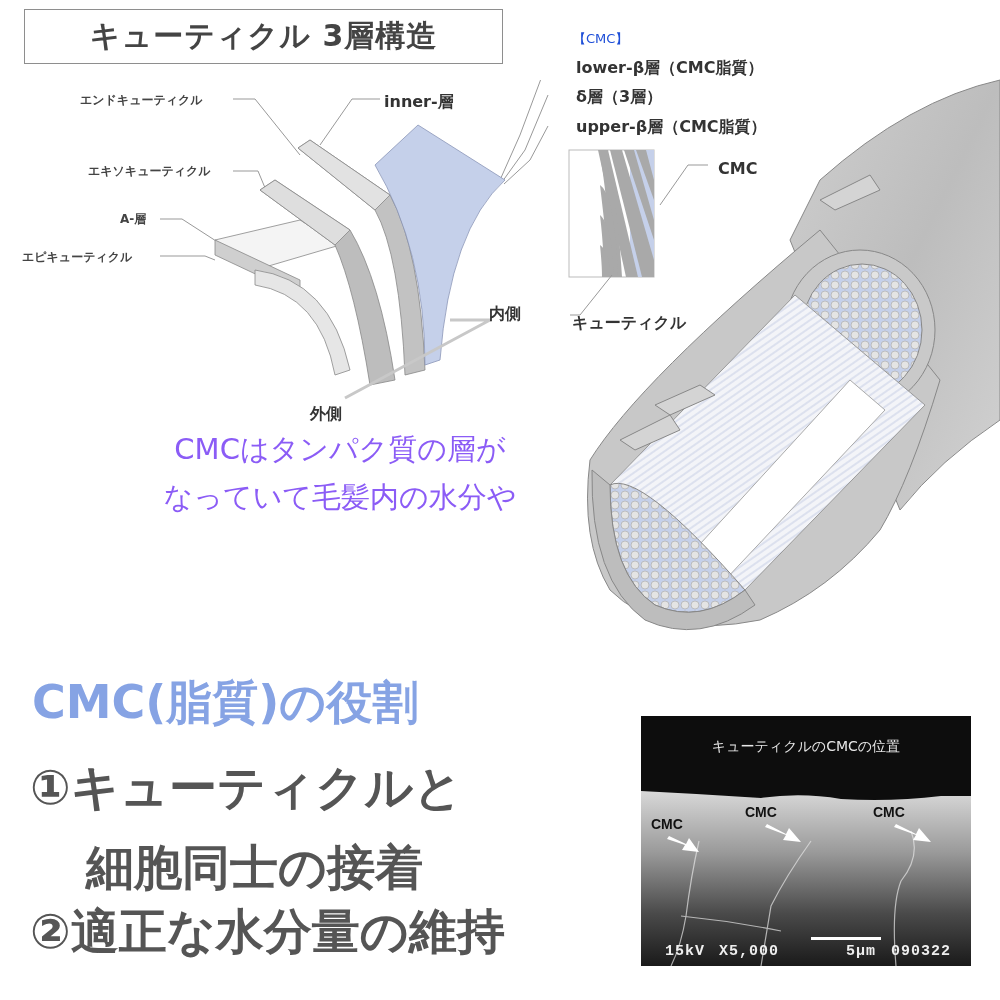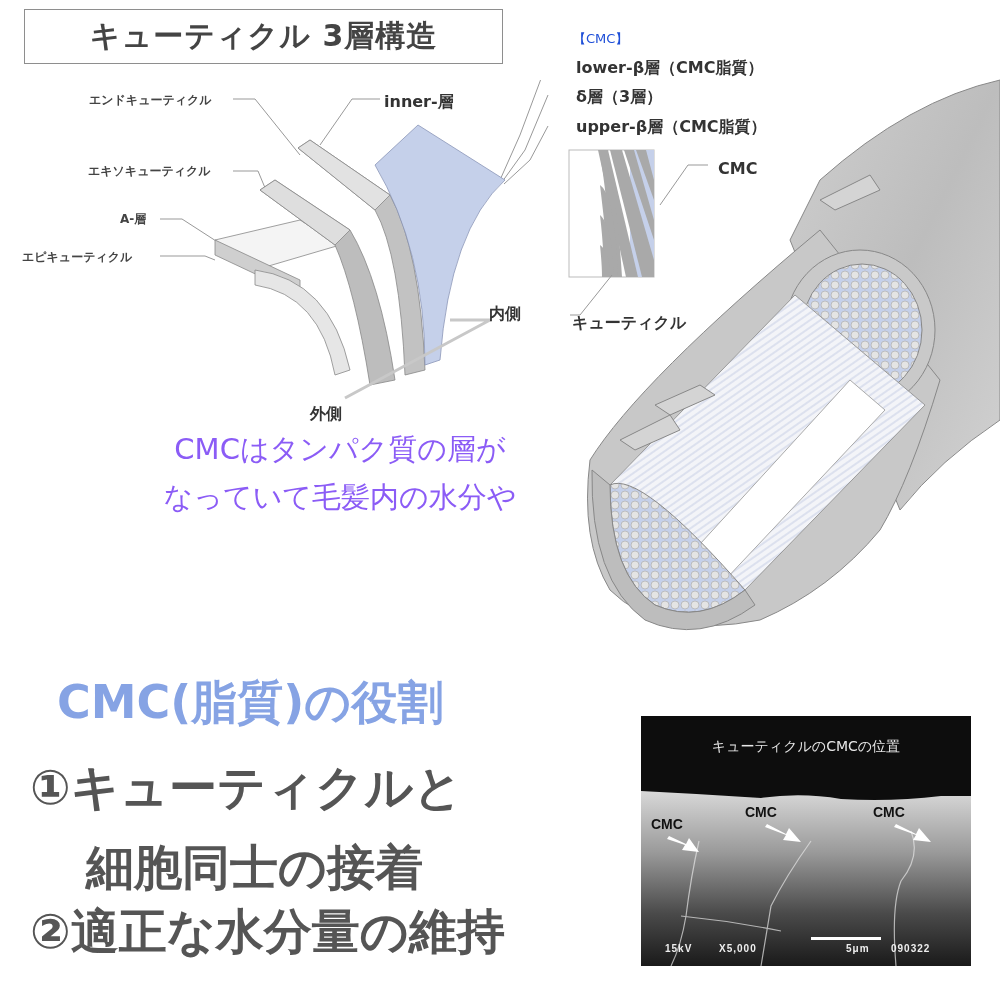--- a/index.html
+++ b/index.html
@@ -3,26 +3,26 @@
 <meta charset="utf-8">
 <style>
   html,body{margin:0;padding:0;background:#fff;}
   body{width:1000px;height:1000px;position:relative;overflow:hidden;font-family:"DejaVu Sans","Liberation Sans",sans-serif;color:#555;}
   .abs{position:absolute;}
   .title-box{left:24px;top:9px;width:479px;height:55px;border:1.5px solid #8e8e8e;box-sizing:border-box;display:flex;align-items:center;justify-content:center;font-size:30px;font-weight:bold;color:#444;letter-spacing:1px;}
   .lbl{font-size:16px;color:#333;white-space:nowrap;font-weight:bold;}
   .lbl-bold{font-size:12px;font-weight:bold;color:#444;white-space:nowrap;}
   .cmc-head{font-size:13px;color:#1d4ed8;}
   .desc{left:100px;top:425px;width:480px;text-align:center;font-size:29px;line-height:48px;color:#8b5cf6;}
-  .role-title{left:32px;top:672px;font-size:46px;font-weight:bold;color:#86a3e4;white-space:nowrap;margin-left:25px;}
+  .role-title{left:32px;top:672px;font-size:46px;font-weight:bold;color:#86a3e4;white-space:nowrap;}
   .role-line{font-size:48px;font-weight:bold;color:#555;white-space:nowrap;}
   .sem{left:641px;top:716px;width:330px;height:250px;background:#0d0d0d;overflow:hidden;}
   .sem-caption{left:0;top:22px;width:100%;text-align:center;color:#e8e8e8;font-size:14px;}
   .sem-cmc{color:#111;font-weight:bold;font-size:14px;font-family:"Liberation Sans",sans-serif;}
-  .sem-info{font-family:Liberation Sans, sans-serif;color:#eee;font-size:10px;font-weight:bold;letter-spacing:1px;}
+  .sem-info{font-family:Liberation Mono, monospace;color:#eee;font-size:15px;font-weight:bold;letter-spacing:1px;}
 </style>
 </head>
 <body>
 
 <div class="abs title-box">キューティクル 3層構造</div>
 
 <svg class="abs" style="left:0;top:80px" width="560" height="340">
 
   <g stroke="#999" stroke-width="1" fill="none">
     <polyline points="233,19 255,19 300,75"></polyline>
@@ -43,21 +43,21 @@
   <path d="M260,110 L275,100 L350,150 L335,165 Z" fill="#dedede" stroke="#888" stroke-width="0.8"></path>
 
   <path d="M298,68 L310,60 L390,115 Q420,170 425,290 L405,295 Q400,175 375,130 Z" fill="#c2c2c2" stroke="#888" stroke-width="0.8"></path>
   <path d="M298,68 L310,60 L390,115 L375,130 Z" fill="#e2e2e2" stroke="#888" stroke-width="0.8"></path>
 
   <path d="M375,85 L418,45 L505,100 Q450,150 440,280 L425,285 Q425,170 375,85 Z" fill="#c5d0ea" stroke="#8a96b8" stroke-width="0.8"></path>
 
   <polyline points="450,240 490,240 345,318" fill="none" stroke="#c8c8c8" stroke-width="3"></polyline>
 </svg>
 
-<div class="abs lbl-bold" style="left:89px;top:92px">エンドキューティクル</div>
+<div class="abs lbl-bold" style="left:80px;top:92px">エンドキューティクル</div>
 <div class="abs lbl-bold" style="left:88px;top:163px">エキソキューティクル</div>
 <div class="abs lbl-bold" style="left:120px;top:211px">A-層</div>
 <div class="abs lbl-bold" style="left:22px;top:249px">エピキューティクル</div>
 <div class="abs lbl" style="left:384px;top:92px">inner-層</div>
 <div class="abs lbl" style="left:489px;top:304px">内側</div>
 <div class="abs lbl" style="left:310px;top:404px">外側</div>
 
 <div class="abs cmc-head" style="left:573px;top:30px">【CMC】</div>
 <div class="abs lbl" style="left:576px;top:58px">lower-β層（CMC脂質）</div>
 <div class="abs lbl" style="left:576px;top:87px">δ層（3層）</div>

